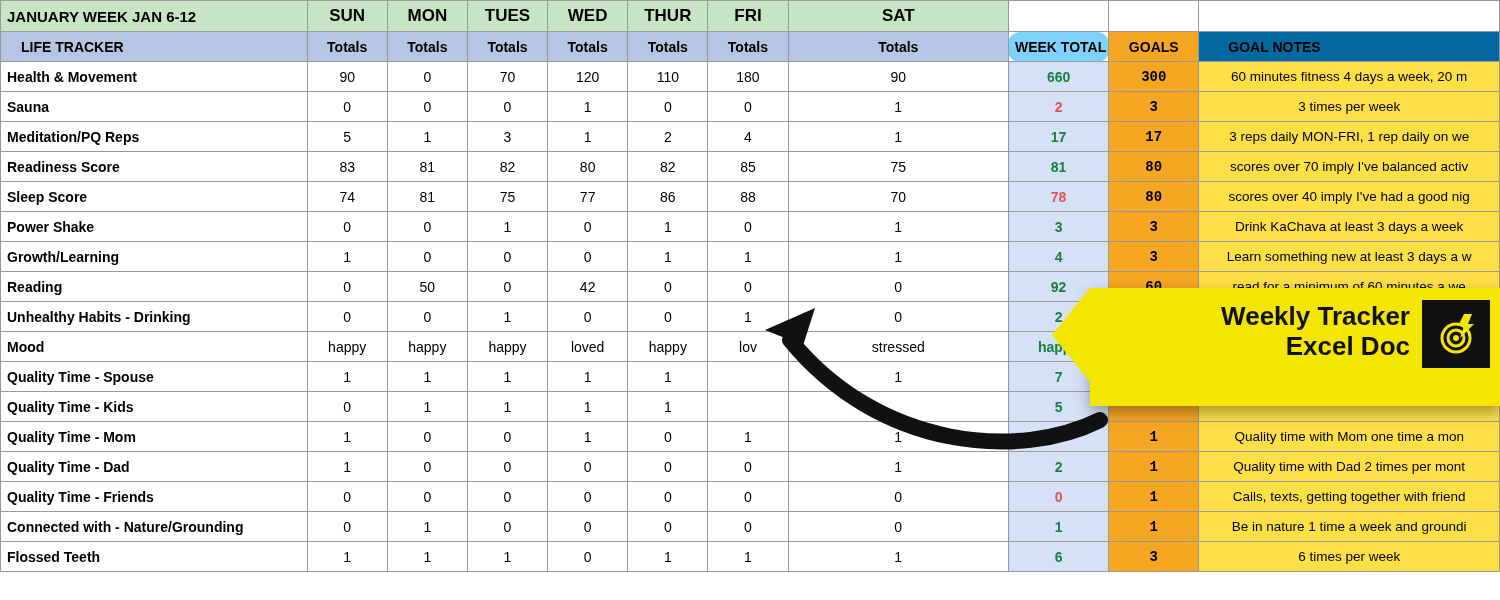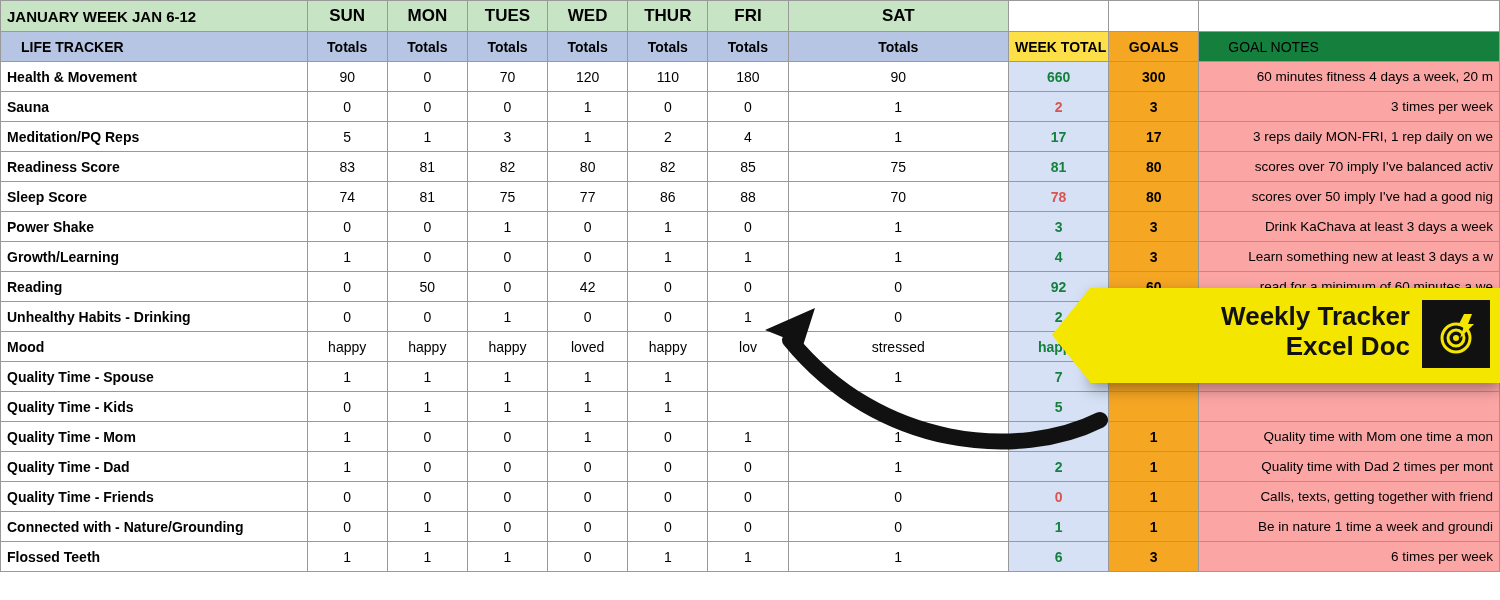--- a/index.html
+++ b/index.html
@@ -56,62 +56,63 @@
     text-align: left;
     padding-left: 20px;
   }
   .hdr-totals {
     background: #b7c5e4;
     font-weight: bold;
     text-align: center;
     margin-top: 37px;
   }
   .hdr-weektotal {
-    background: #fde047;
+    background: #7dd3fc;
     font-weight: bold;
     text-align: center;
+    border-radius: 12px;
   }
   .hdr-goals {
     background: #f5a623;
     font-weight: bold;
     text-align: center;
   }
   .hdr-notes {
-    background: #15803d;
-    font-weight: normal;
+    background: #0369a1;
+    font-weight: bold;
     text-align: left;
     padding-left: 29px;
   }
 
   
   .cell-label { font-weight: bold; text-align: left; }
   .cell-val   { text-align: center; }
   .cell-wk    { text-align: center; font-weight: bold; background: #d6e1f5; }
-  .cell-goal  { text-align: center; font-weight: bold; background: #f5a623; }
-  .cell-note  { text-align: right; background: #fca5a5; font-size: 13.5px; }
+  .cell-goal  { text-align: center; font-weight: bold; background: #f5a623; font-family: Liberation Mono, monospace; }
+  .cell-note  { text-align: center; background: #fde047; font-size: 13.5px; }
 
   .wk-green { color: #15803d; }
   .wk-red   { color: #d9534f; }
 
   
   .callout {
     position: absolute;
     right: 0;
     top: 288px;
     width: 410px;
     height: 95px;
     z-index: 10;
     pointer-events: none;
   }
   .callout .banner {
     position: absolute;
     right: 0;
     top: 0;
     width: 410px;
-    height: 95px;
+    height: 118px;
     background: #f5e600;
     box-shadow: 0 6px 14px rgba(0,0,0,0.35);
   }
   .callout .arrow-notch {
     position:absolute;
     left:-38px; top:0;
     width:0;height:0;
     border-top:47.5px solid transparent;
     border-bottom:47.5px solid transparent;
     border-right:38px solid #f5e600;
@@ -248,21 +249,21 @@
         <td class="cell-label">Sleep Score</td>
         <td class="cell-val">74</td>
         <td class="cell-val">81</td>
         <td class="cell-val">75</td>
         <td class="cell-val">77</td>
         <td class="cell-val">86</td>
         <td class="cell-val">88</td>
         <td class="cell-val">70</td>
         <td class="cell-wk wk-red">78</td>
         <td class="cell-goal">80</td>
-        <td class="cell-note">scores over 50 imply I've had a good nig</td>
+        <td class="cell-note">scores over 40 imply I've had a good nig</td>
       </tr>
       <tr>
         <td class="cell-label">Power Shake</td>
         <td class="cell-val">0</td>
         <td class="cell-val">0</td>
         <td class="cell-val">1</td>
         <td class="cell-val">0</td>
         <td class="cell-val">1</td>
         <td class="cell-val">0</td>
         <td class="cell-val">1</td>

